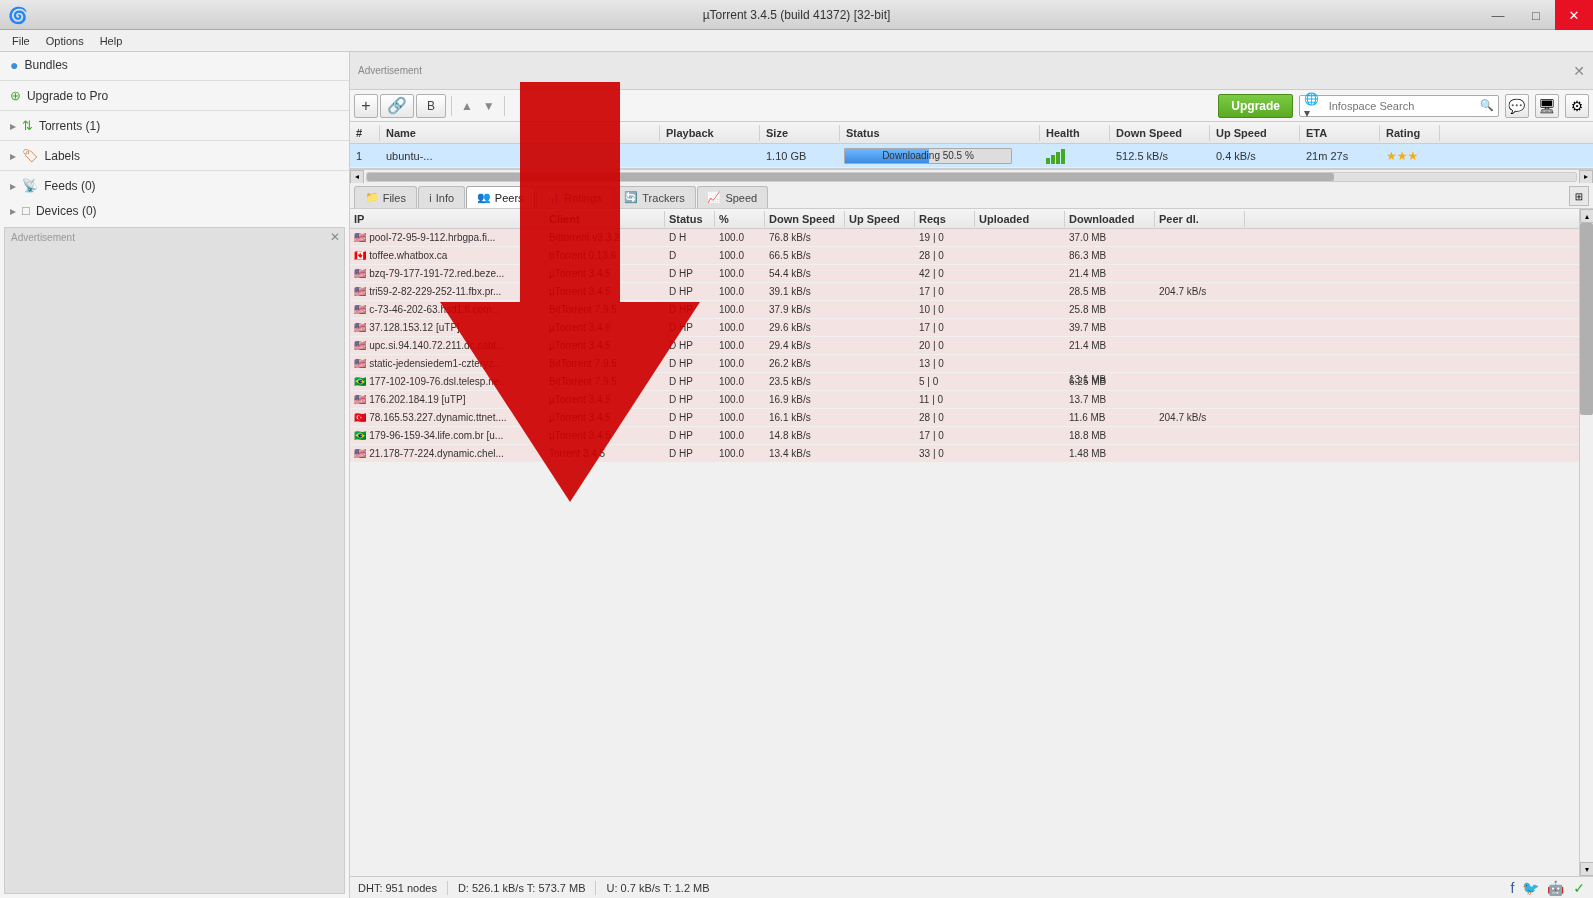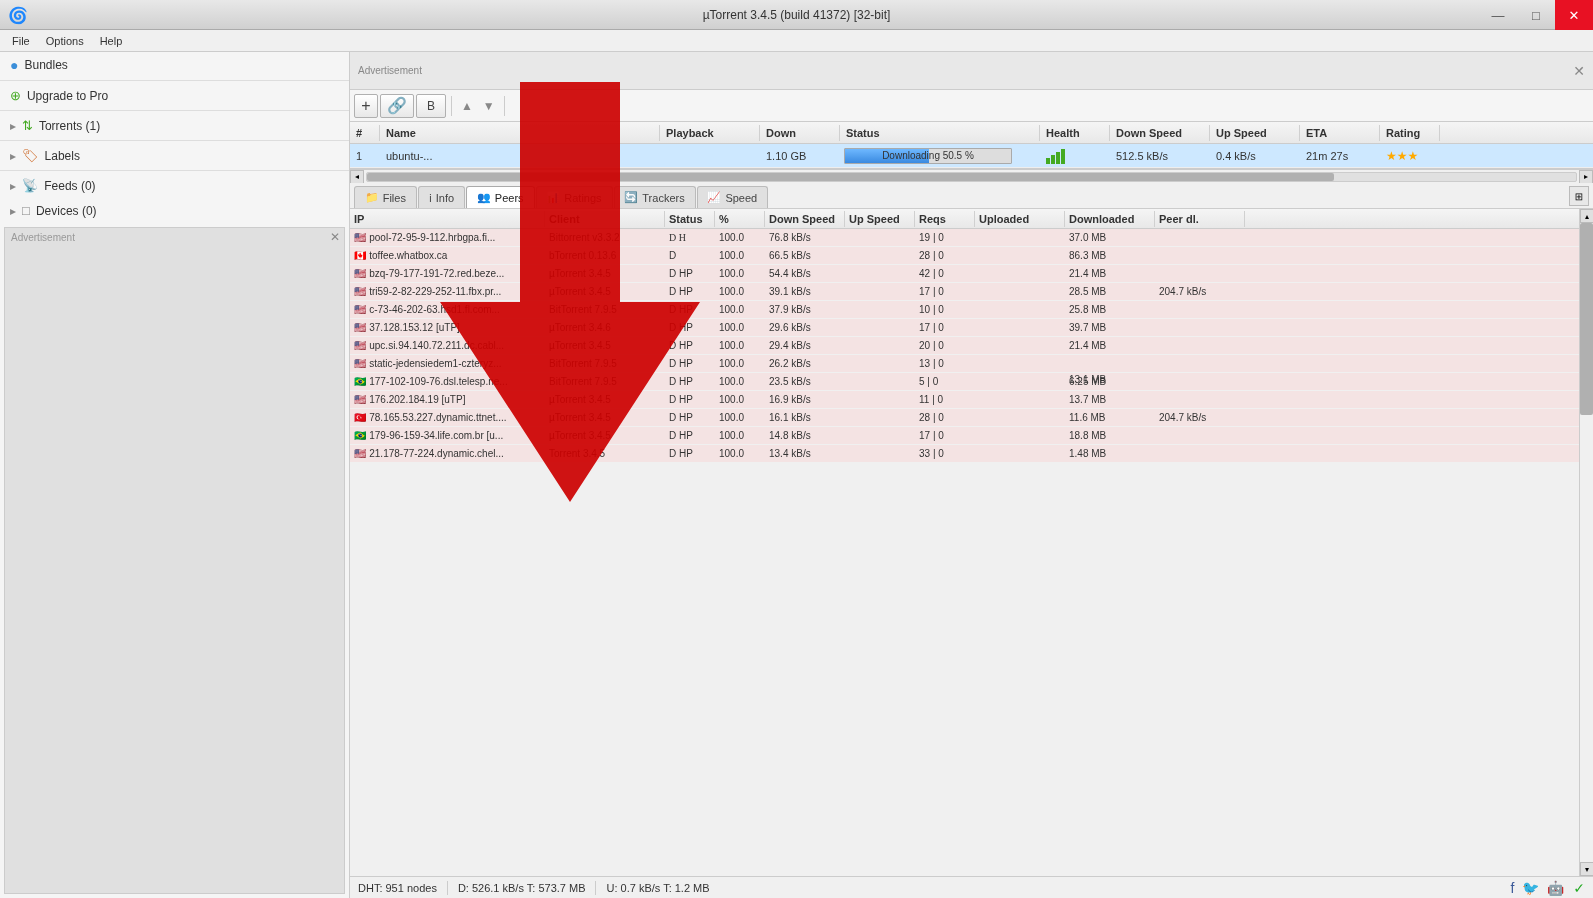--- a/index.html
+++ b/index.html
@@ -514,28 +514,39 @@
     </div>
 
     <div class="toolbar">
       <button class="toolbar-btn">+</button>
       <button class="toolbar-btn">🔗</button>
       <button class="toolbar-btn" style="font-size:12px;min-width:30px;">B</button>
       <div class="toolbar-separator"></div>
       <button class="toolbar-nav-btn">▲</button>
       <button class="toolbar-nav-btn">▼</button>
       <div class="toolbar-separator"></div>
+      <div class="toolbar-right">
+        <button class="upgrade-btn">Upgrade</button>
+        <div class="search-area">
+          <span style="font-size:12px;color:#555;">🌐▾</span>
+          <input class="search-input" type="text" placeholder="Infospace Search" style="">
+          <span style="color:#555;">🔍</span>
+        </div>
+        <div class="toolbar-icon-btn">💬</div>
+        <div class="toolbar-icon-btn">🖥</div>
+        <div class="toolbar-icon-btn">⚙</div>
+      </div>
     </div>
 
     <div class="torrent-list">
       <div class="list-header">
         <div class="list-header-cell" style="width:30px;">#</div>
         <div class="list-header-cell" style="width:280px;">Name</div>
         <div class="list-header-cell" style="width:100px;">Playback</div>
-        <div class="list-header-cell" style="width:80px;">Down</div>
+        <div class="list-header-cell" style="width:80px;">Size</div>
         <div class="list-header-cell" style="width:200px;">Status</div>
         <div class="list-header-cell" style="width:70px;">Health</div>
         <div class="list-header-cell" style="width:100px;">Down Speed</div>
         <div class="list-header-cell" style="width:90px;">Up Speed</div>
         <div class="list-header-cell" style="width:80px;">ETA</div>
         <div class="list-header-cell" style="width:60px;">Rating</div>
       </div>
       <div class="list-row selected">
         <div class="list-cell" style="width:30px;">1</div>
         <div class="list-cell" style="width:280px;">ubuntu-...</div>
@@ -611,21 +622,21 @@
             <div class="peers-header-cell" style="width:70px;">Up Speed</div>
             <div class="peers-header-cell" style="width:60px;">Reqs</div>
             <div class="peers-header-cell" style="width:90px;">Uploaded</div>
             <div class="peers-header-cell" style="width:90px;">Downloaded</div>
             <div class="peers-header-cell" style="width:90px;">Peer dl.</div>
           </div>
           <div class="peers-body" id="peers-body">
           <div class="peers-row" style="background: rgba(255, 200, 200, 0.3);">
                 <div class="peers-cell" style="width: 195px; min-width: 195px; max-width: 195px;"><span>🇺🇸</span> pool-72-95-9-112.hrbgpa.fi...</div>
                 <div class="peers-cell" style="width: 120px; min-width: 120px; max-width: 120px;">Bittorrent v3.3.2</div>
-                <div class="peers-cell" style="width: 50px; min-width: 50px; max-width: 50px; font-family: Liberation Serif, serif;">D H</div>
+                <div class="peers-cell" style="width: 50px; min-width: 50px; max-width: 50px;">D H</div>
                 <div class="peers-cell" style="width: 50px; min-width: 50px; max-width: 50px;">100.0</div>
                 <div class="peers-cell" style="width: 80px; min-width: 80px; max-width: 80px;">76.8 kB/s</div>
                 <div class="peers-cell" style="width: 70px; min-width: 70px; max-width: 70px;"></div>
                 <div class="peers-cell" style="width: 60px; min-width: 60px; max-width: 60px;">19 | 0</div>
                 <div class="peers-cell" style="width: 90px; min-width: 90px; max-width: 90px;"></div>
                 <div class="peers-cell" style="width: 90px; min-width: 90px; max-width: 90px;">37.0 MB</div>
                 <div class="peers-cell" style="width: 90px; min-width: 90px; max-width: 90px;"></div>
               </div>
               <div class="peers-row" style="background: rgba(255, 200, 200, 0.3);">
                 <div class="peers-cell" style="width: 195px; min-width: 195px; max-width: 195px;"><span>🇨🇦</span> toffee.whatbox.ca</div>

